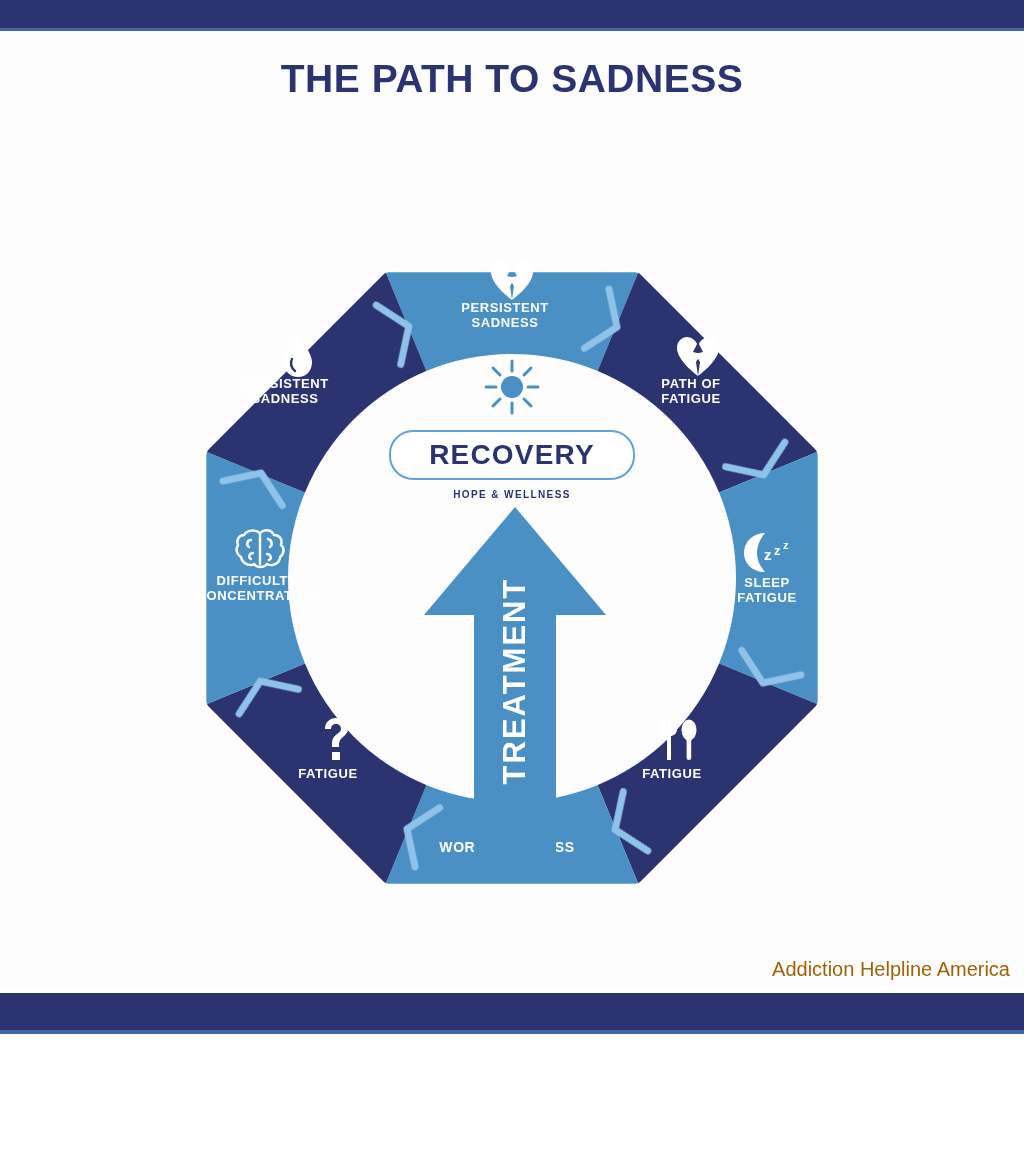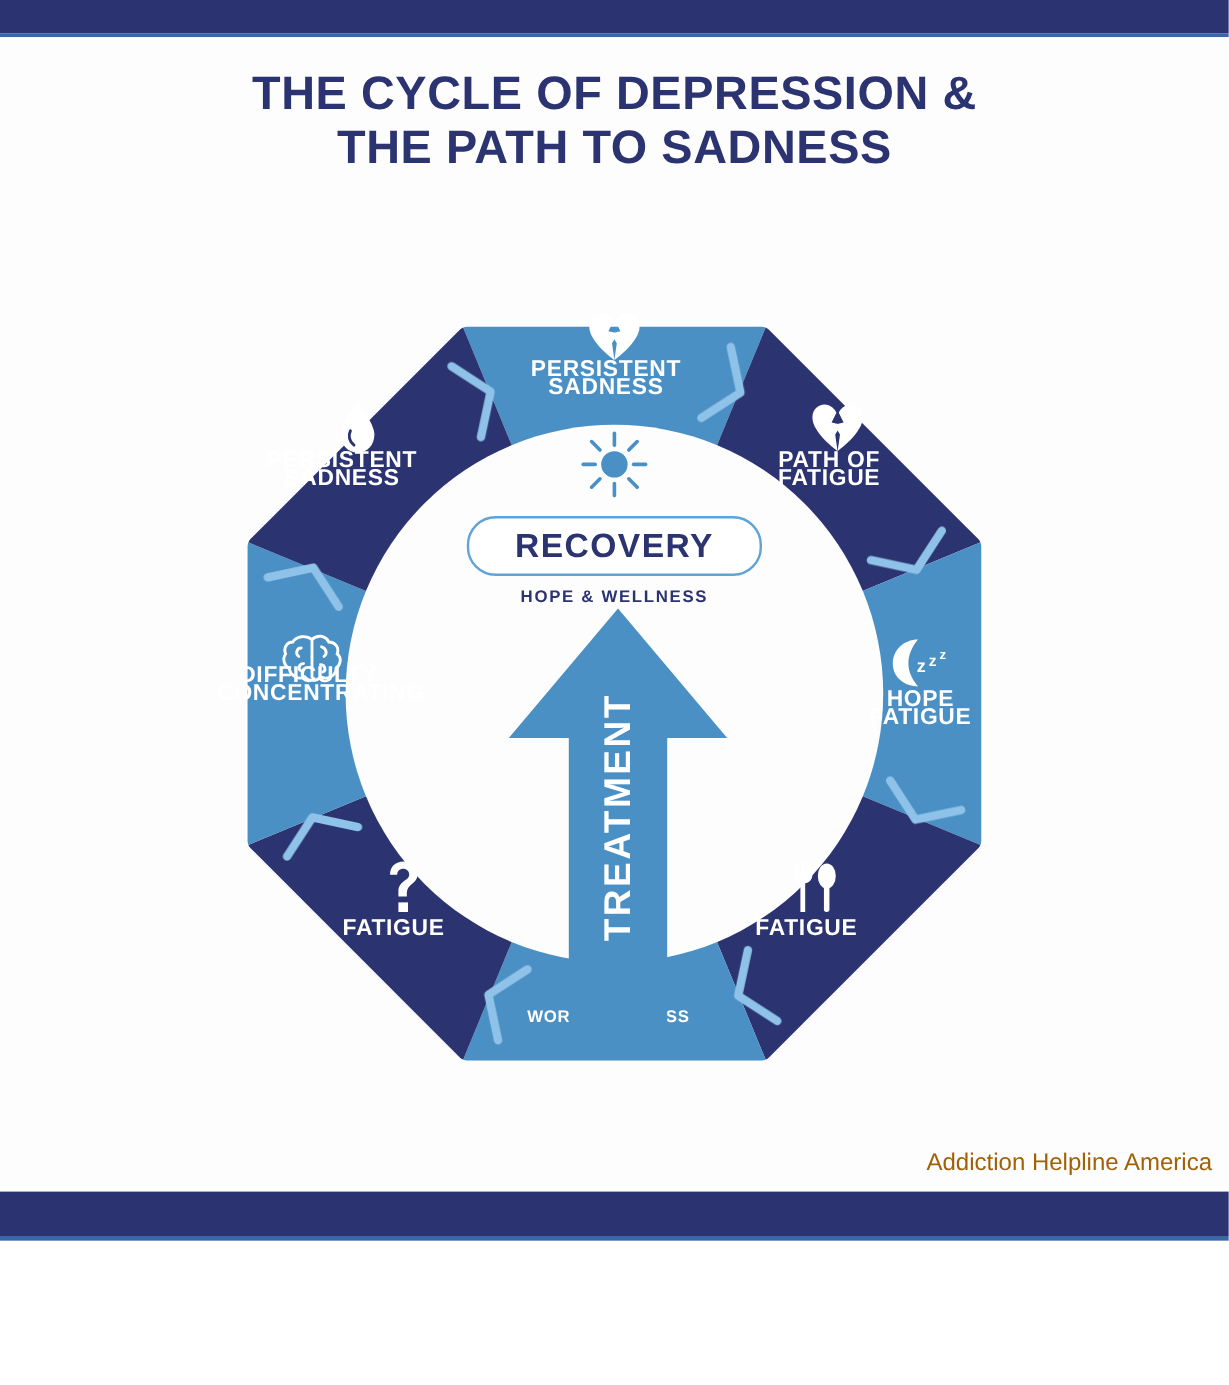--- a/index.html
+++ b/index.html
@@ -37,21 +37,21 @@
   .wheel{
     position:absolute;left:182px;top:248px;width:660px;height:660px;
   }
   .wheel svg{display:block;}
 
   .seglabel{
     position:absolute;
     text-align:center;
     color:#ffffff;
     font-weight:bold;
-    font-size:19px;
+    font-size:13px;
     line-height:15px;
     letter-spacing:0.6px;
     width:150px;
     pointer-events:none;
   }
   .icon-w{
     position:absolute;width:60px;height:52px;
     display:flex;align-items:center;justify-content:center;
     pointer-events:none;
   }
@@ -67,21 +67,21 @@
     border:2.5px solid #5fa3d8;
     border-radius:24px;
     background:#ffffff;
     display:flex;align-items:center;justify-content:center;text-align:center;
   }
   .recovery-pill span{
     color:#2b3370;font-weight:bold;font-size:28px;letter-spacing:1.2px;
   }
   .hope{
     margin-top:9px;color:#2b3370;font-weight:bold;
-    font-size:14px;letter-spacing:1.4px;
+    font-size:10px;letter-spacing:1.4px;
   }
 
   
   .arrow-wrap{
     position:absolute;left:420px;top:503px;width:190px;height:355px;
   }
   .arrow-label{
     position:absolute;left:50%;top:50%;
     transform:translate(-50%,-50%) rotate(-90deg);
     transform-origin:center center;
@@ -111,21 +111,20 @@
 </style>
 </head>
 <body>
 
 <div class="topbar"></div>
 <div class="topbar-accent"></div>
 
 <div class="canvas"></div>
 
 <div class="title">
-  <span>THE CYCLE OF DEPRESSION &amp;</span>
   <span class="l2">THE PATH TO SADNESS</span>
 </div>
 
 <div class="wheel">
   <svg width="660" height="660" viewBox="0 0 660 660" xmlns="http://www.w3.org/2000/svg">
     <defs>
 
       <mask id="ringmask">
         <rect x="0" y="0" width="660" height="660" fill="black"></rect>
         <circle cx="330" cy="330" r="330" fill="white"></circle>
@@ -205,21 +204,21 @@
 
   <div class="icon-w" style="left:556px;top:277px;">
     <svg width="58" height="46" viewBox="0 0 58 46">
       <path d="M26 5 C14 5 5 14 5 25 C5 36 14 44 26 44 C21 38 18 32 18 25 C18 18 21 11 26 5 Z" fill="#fff"></path>
       <text x="25" y="32" font-family="Liberation Sans, sans-serif" font-size="15" font-weight="bold" fill="#fff">z</text>
       <text x="35" y="27" font-family="Liberation Sans, sans-serif" font-size="13" font-weight="bold" fill="#fff">z</text>
       <text x="44" y="21" font-family="Liberation Sans, sans-serif" font-size="11" font-weight="bold" fill="#fff">z</text>
     </svg>
   </div>
   <div class="seglabel" style="left:510px;top:327px;">
-    <span>HOPE</span><br>
+    <span>SLEEP</span><br>
     <span>FATIGUE</span>
   </div>
 
   <div class="icon-w" style="left:466px;top:466px;">
     <svg width="48" height="48" viewBox="0 0 48 48">
       <path d="M10 4 L10 14 M15 4 L15 14 M20 4 L20 14" stroke="#fff" stroke-width="3.2" stroke-linecap="round"></path>
       <path d="M7 13 C7 18 11 20 13 20 L13 44 L17 44 L17 20 C19 20 23 18 23 13 Z" fill="#fff"></path>
       <ellipse cx="35" cy="14" rx="7.5" ry="10.5" fill="#fff"></ellipse>
       <rect x="32.6" y="22" width="4.6" height="22" rx="2.2" fill="#fff"></rect>
     </svg>
@@ -252,21 +251,21 @@
   <div class="icon-w" style="left:48px;top:275px;">
     <svg width="54" height="46" viewBox="0 0 54 46" fill="none" stroke="#fff" stroke-width="2.4" stroke-linecap="round">
       <path d="M27 7 C22 3 14 4 11 9 C6 9 3 14 5 19 C2 23 4 29 8 31 C9 37 16 41 21 38 C24 42 31 42 34 38 C40 41 47 37 47 31 C51 28 52 22 48 19 C50 13 46 9 41 9 C38 3 31 3 27 7 Z"></path>
       <path d="M27 7 L27 38"></path>
       <path d="M18 14 C14 14 13 19 16 21"></path>
       <path d="M20 27 C16 27 15 32 18 33"></path>
       <path d="M35 13 C39 14 40 19 37 21"></path>
       <path d="M34 28 C38 28 39 33 36 34"></path>
     </svg>
   </div>
-  <div class="seglabel" style="left:-1px;top:307px;width:152px;">
+  <div class="seglabel" style="left:-1px;top:325px;width:152px;">
     <span>DIFFICULTY</span><br>
     <span>CONCENTRATING</span>
   </div>
 
   <div class="icon-w" style="left:86px;top:82px;">
     <svg width="34" height="46" viewBox="0 0 34 46">
       <path d="M17 2 C17 2 3 20 3 29 C3 38 9 44 17 44 C25 44 31 38 31 29 C31 20 17 2 17 2 Z" fill="#fff"></path>
       <path d="M11 26 C9 30 10 35 14 38" stroke="#2b3370" stroke-width="2.4" fill="none" stroke-linecap="round"></path>
     </svg>
   </div>

